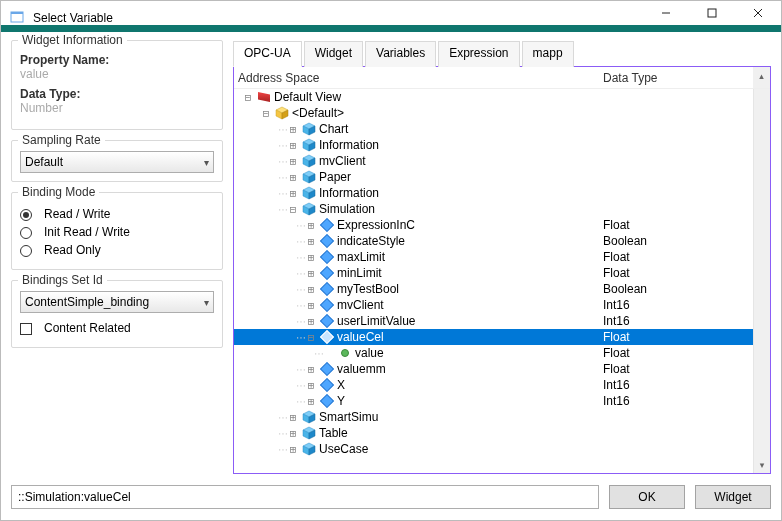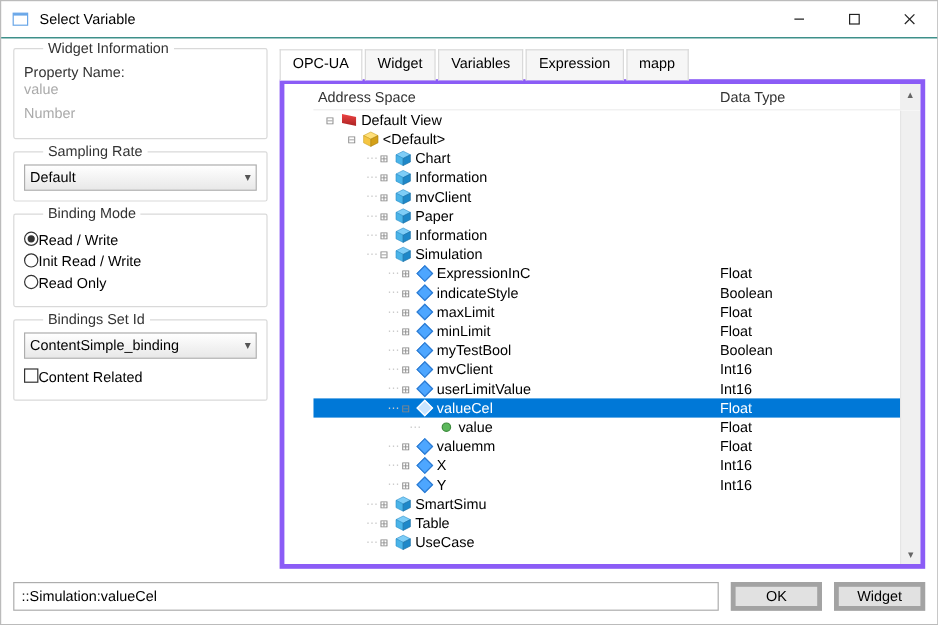--- a/index.html
+++ b/index.html
@@ -1,40 +1,40 @@
 <!DOCTYPE html>
 <html><head>
 <meta charset="utf-8">
 <style>
 * { box-sizing: border-box; font-family: "Segoe UI", Tahoma, sans-serif; font-size: 12px; }
 body { margin: 0; background: #fff; }
 .window { width: 782px; height: 521px; border: 1px solid #bbb; display: flex; flex-direction: column; }
-.titlebar { height: 31px; display: flex; align-items: center; border-bottom: 1px solid #0f766e; }
+.titlebar { height: 31px; display: flex; align-items: flex-end; border-bottom: 7px solid #0f766e; }
 .titlebar .app-icon { width: 16px; height: 16px; margin: 0 8px; }
 .titlebar .title { flex: 1; }
 .winbtns { display: flex; height: 100%; }
 .winbtn { width: 46px; display: flex; align-items: center; justify-content: center; }
 .body { flex: 1; display: flex; padding: 8px 10px 6px 10px; gap: 10px; overflow: hidden; }
 .left-panel { width: 212px; display: flex; flex-direction: column; gap: 10px; }
 .group { border: 1px solid #d9d9d9; padding: 10px 8px 8px 8px; position: relative; border-radius: 2px; }
-.group-title { position: absolute; top: -8px; left: 24px; background: #fff; padding: 0 4px; color: #333; }
-.prop-label { color: #333; margin-top: 2px; }
+.group-title { position: absolute; top: -8px; left: 6px; background: #fff; padding: 0 4px; color: #333; }
+.prop-label { color: #333; margin-top: 2px; font-weight: bold; }
 .prop-val { color: #aaa; margin-bottom: 6px; }
 .combo { width: 100%; height: 22px; border: 1px solid #adadad; background: linear-gradient(#fff,#e8e8e8); padding: 0 4px; display: flex; align-items: center; justify-content: space-between; }
 .combo .chev { font-size: 10px; color: #555; }
-.radio, .check { display: flex; align-items: flex-start; gap: 0; margin: 4px 0; }
+.radio, .check { display: flex; align-items: flex-end; gap: 12px; margin: 4px 0; }
 .radio .dot { width: 12px; height: 12px; border: 1px solid #333; border-radius: 50%; display: flex; align-items: center; justify-content: center; }
 .radio.sel .dot::after { content: ""; width: 6px; height: 6px; background: #333; border-radius: 50%; }
 .check .box { width: 12px; height: 12px; border: 1px solid #333; }
 .right-panel { flex: 1; display: flex; flex-direction: column; border-left: none; }
 .tabs { display: flex; height: 26px; }
 .tab { padding: 4px 10px; border: 1px solid #d9d9d9; border-bottom: none; margin-right: 2px; background: #fff; position: relative; top: 1px; }
 .tab.active { border-bottom: 1px solid #fff; z-index: 2; }
 .tab:not(.active) { background: #f6f6f6; }
-.tabcontent { flex: 1; border: 4px solid #8b5cf6; display: flex; overflow: hidden; padding-left: 24px; }
+.tabcontent { flex: 1; border: 1px solid #8b5cf6; display: flex; overflow: hidden; }
 .tree-area { flex: 1; display: flex; flex-direction: column; overflow: hidden; }
 .cols { display: flex; height: 22px; align-items: center; border-bottom: 1px solid #eee; }
 .col1 { flex: 1; padding-left: 4px; color: #333; }
 .col2 { width: 150px; color: #333; }
 .scrollcol { width: 17px; border-left: 1px solid #e5e5e5; background: #f0f0f0; height: 100%; position: relative; }
 .scrollcol .arrow { height: 17px; display: flex; align-items: center; justify-content: center; color: #666; font-size: 9px; }
 .tree-rows { flex: 1; overflow: hidden; position: relative; }
 .row { display: flex; height: 16px; align-items: center; }
 .row .c1 { flex: 1; display: flex; align-items: center; }
 .row .c2 { width: 150px; }
@@ -46,21 +46,21 @@
 .ico-pkg { }
 .ico-pkg svg { display: block; }
 .ico-cube { }
 .ico-cube svg { display: block; }
 .ico-var { width: 10px; height: 10px; background: #4da6ff; transform: rotate(45deg); border: 1px solid #2e7bd1; }
 .ico-var-sel { width: 10px; height: 10px; background: #c8e4ff; transform: rotate(45deg); border: 1px solid #fff; }
 .ico-scalar { width: 8px; height: 8px; background: #5cb85c; border-radius: 50%; border: 1px solid #3d8b3d; }
 .dots { color: #ccc; letter-spacing: -1px; font-size: 10px; flex-shrink: 0; }
 .footer { height: 40px; display: flex; align-items: center; padding: 0 10px 6px 10px; gap: 10px; }
 .footer input { flex: 1; height: 24px; border: 1px solid #adadad; padding: 0 6px; }
-.btn { width: 76px; height: 24px; border: 4px solid #a3a3a3; background: #e1e1e1; display: flex; align-items: center; justify-content: center; }
+.btn { width: 76px; height: 24px; border: 1px solid #a3a3a3; background: #e1e1e1; display: flex; align-items: center; justify-content: center; }
 </style>
 </head>
 <body>
 
 <div class="window">
   <div class="titlebar">
     <div class="app-icon">
       <svg width="16" height="16" viewBox="0 0 16 16">
           <rect x="2" y="3" width="12" height="10" fill="#fff" stroke="#6aa7e8"></rect>
           <rect x="2" y="3" width="12" height="2" fill="#6aa7e8"></rect>
@@ -87,20 +87,21 @@
     </div>
   </div>
 
   <div class="body">
     <div class="left-panel">
 
       <div class="group">
         <div class="group-title">Widget Information</div>
         <div class="prop-label">Property Name:</div>
         <div class="prop-val">value</div>
+        <div class="prop-label">Data Type:</div>
         <div class="prop-val">Number</div>
       </div>
 
       <div class="group">
         <div class="group-title">Sampling Rate</div>
         <div class="combo">
           <span>Default</span>
           <span class="chev">▾</span>
         </div>
       </div>

